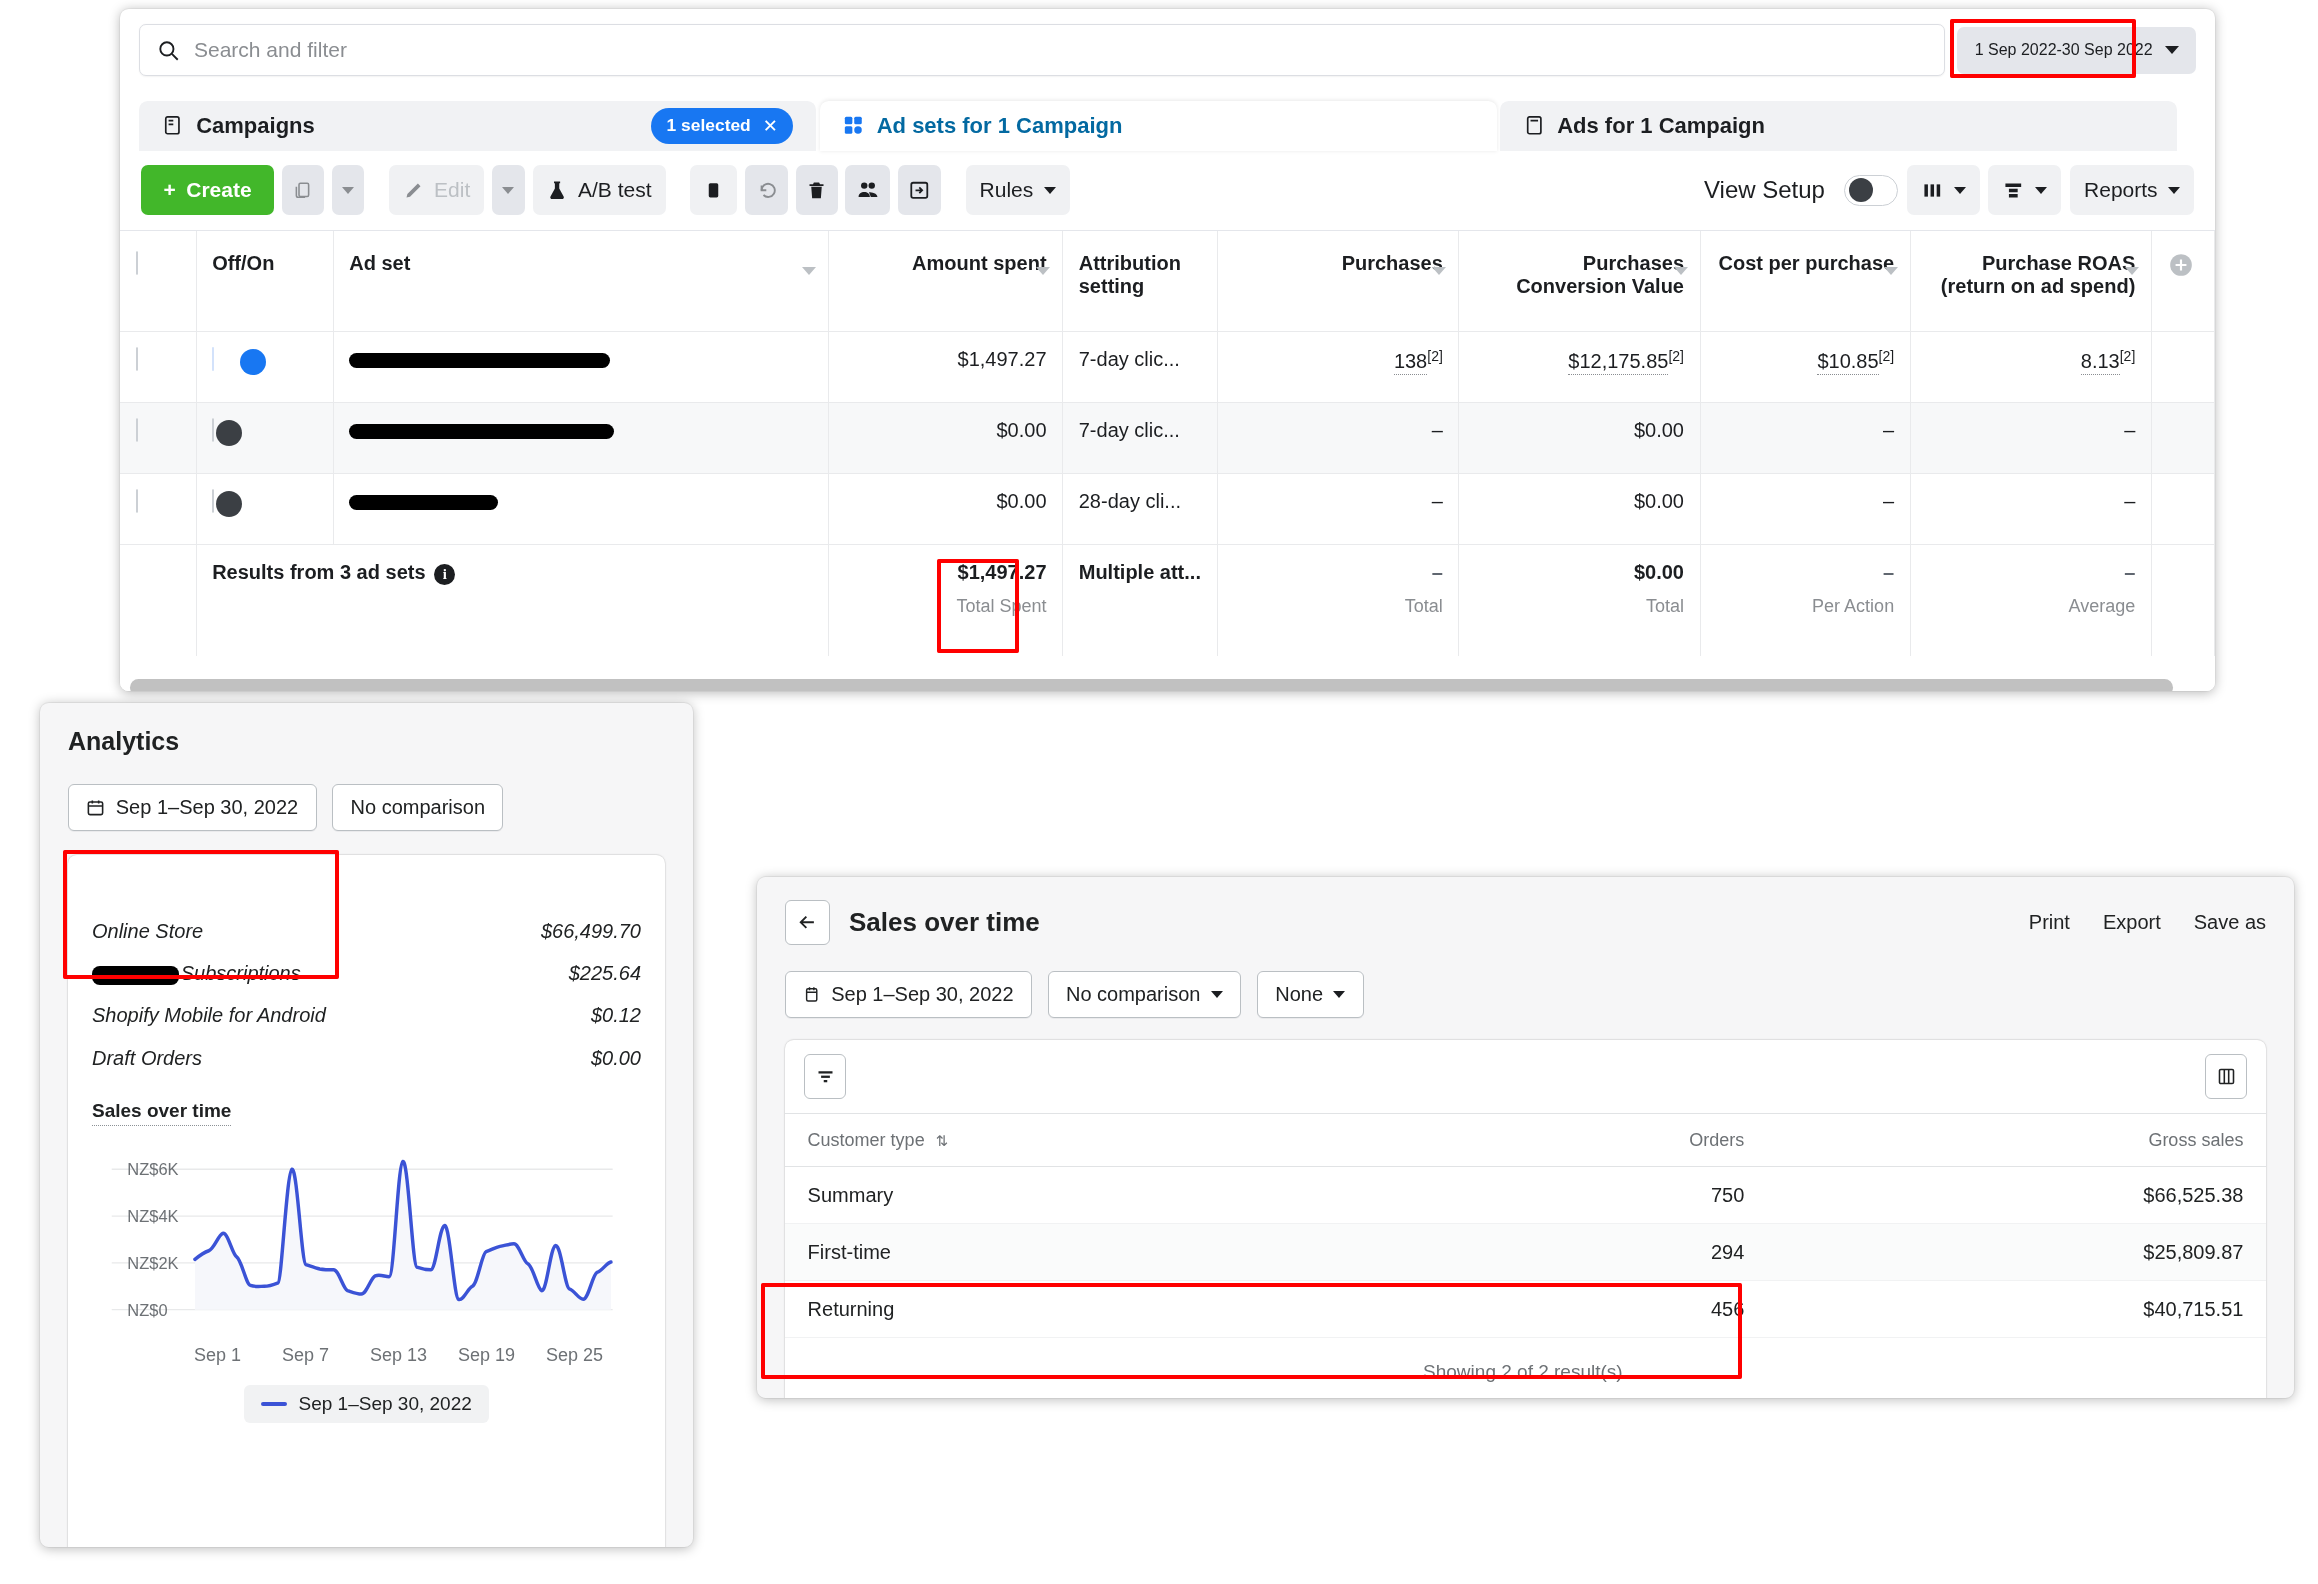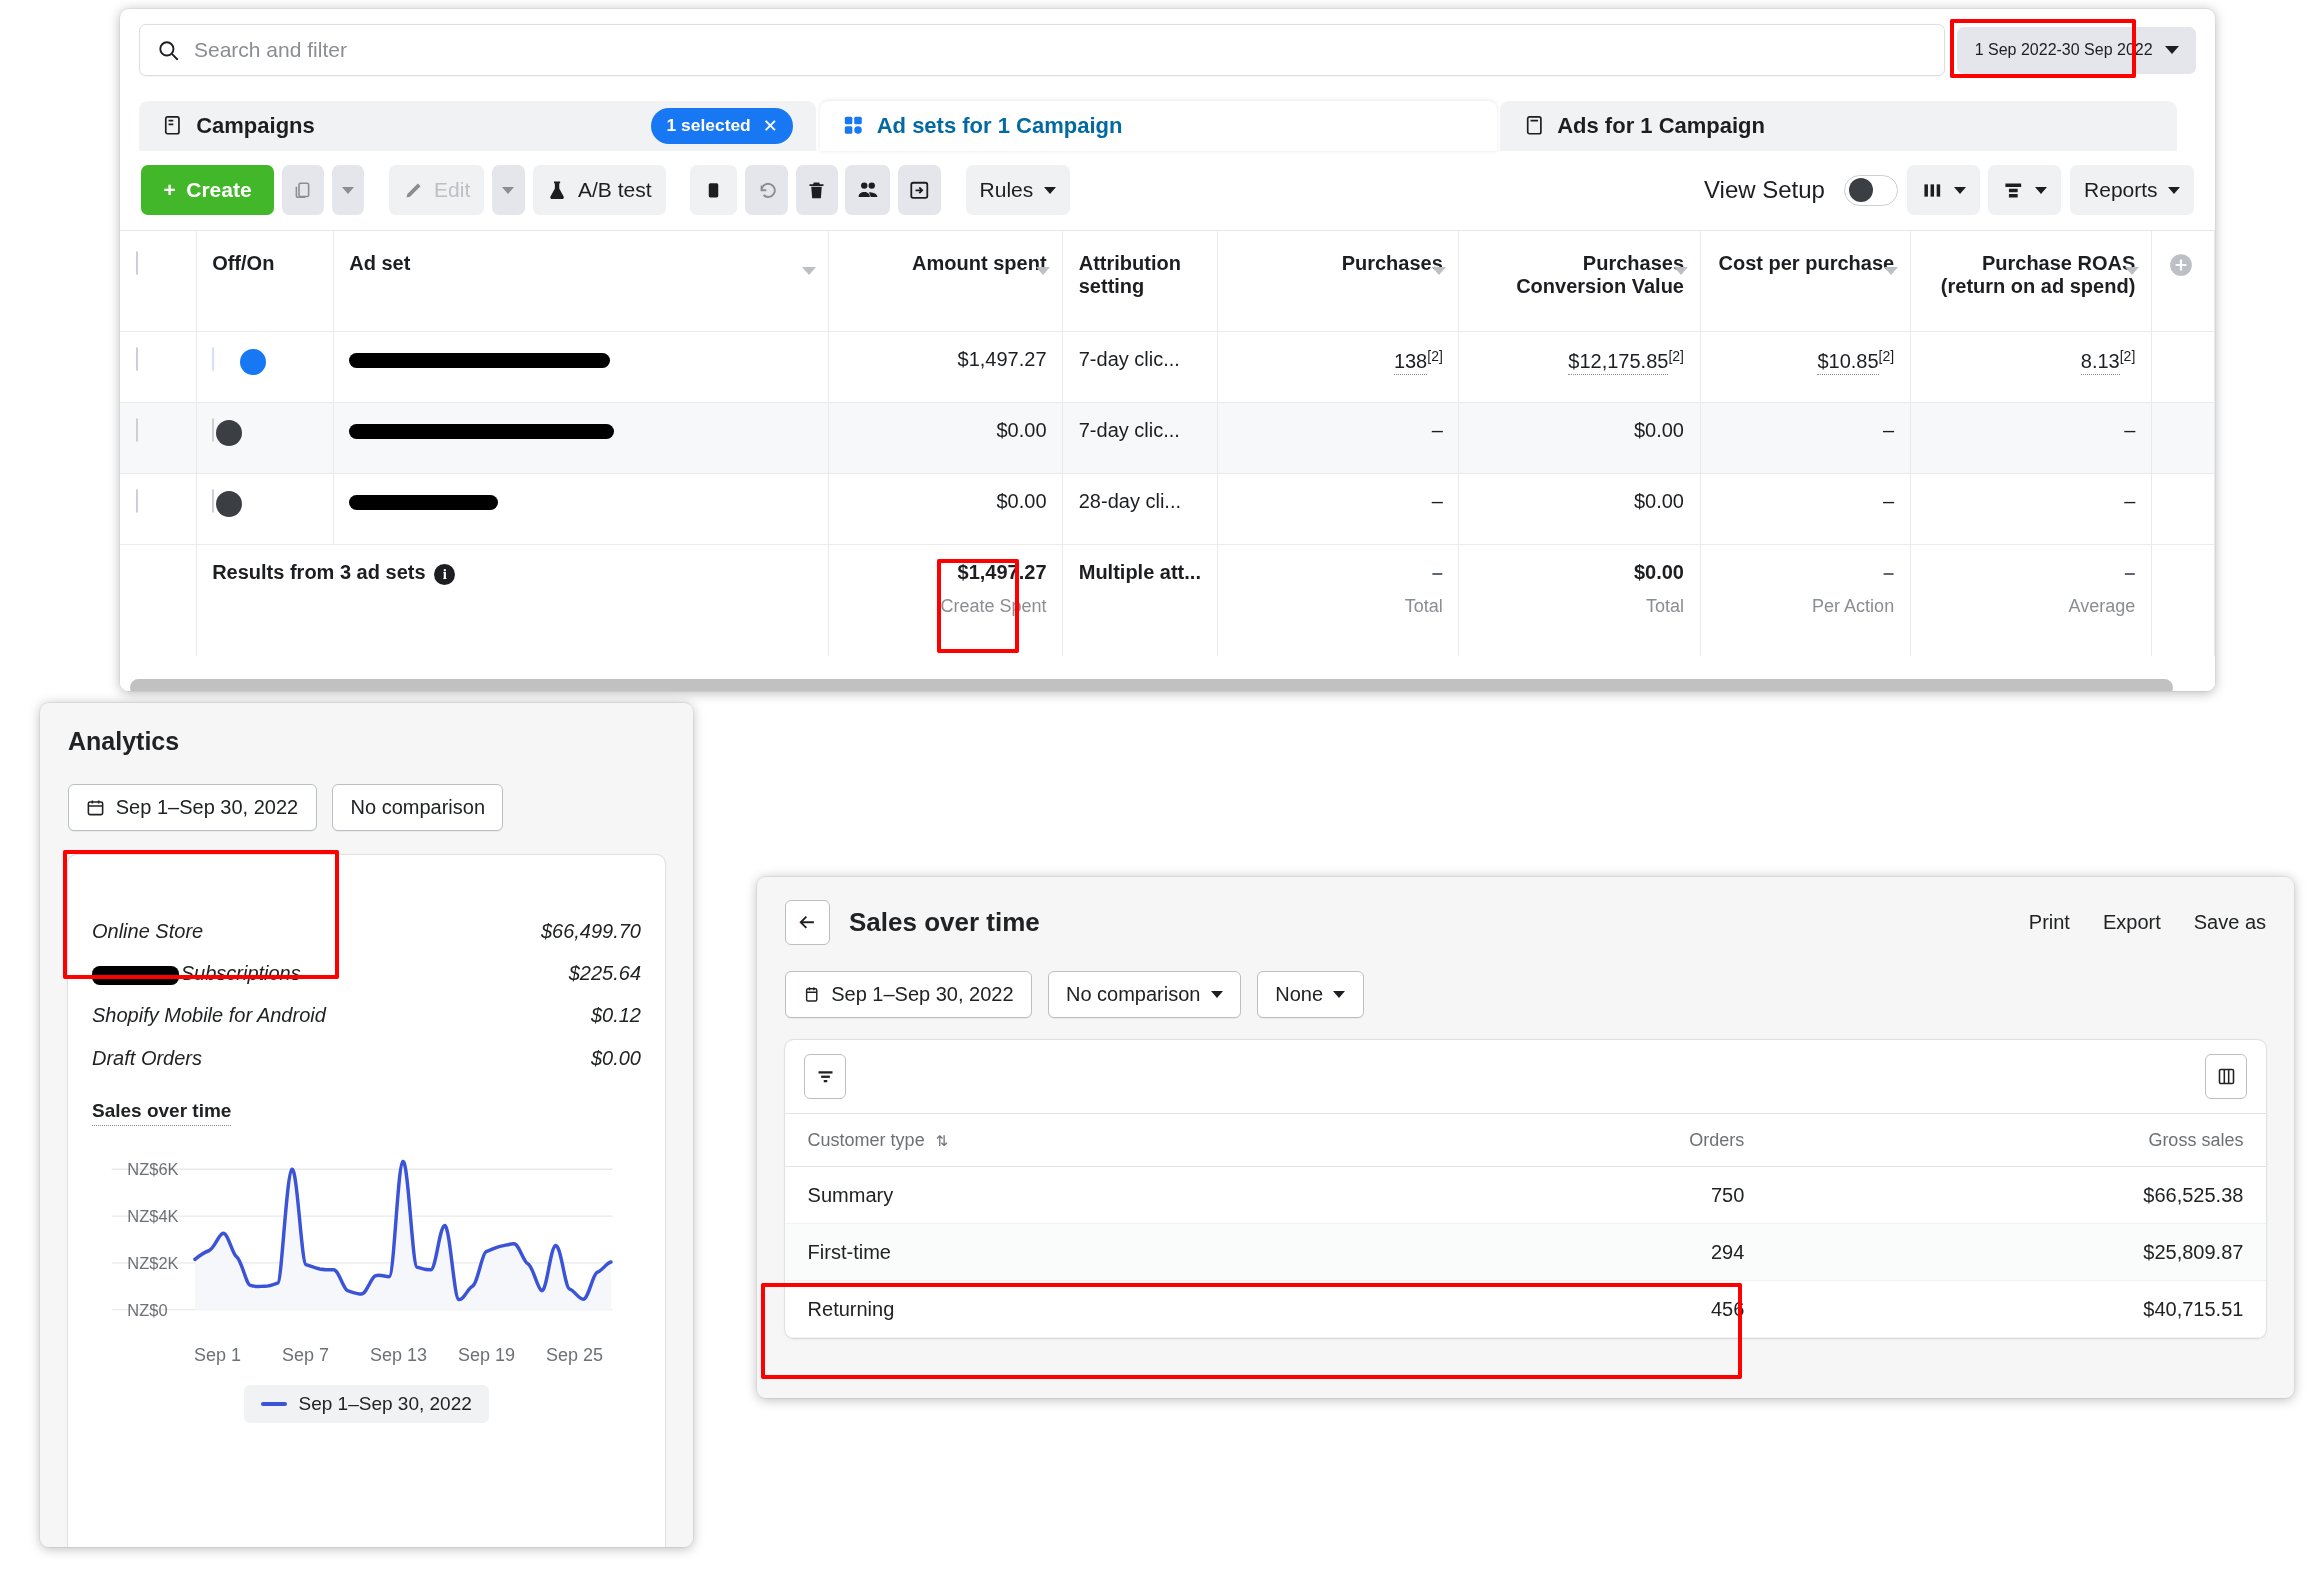--- a/index.html
+++ b/index.html
@@ -484,21 +484,21 @@
           <td class="num dash">–</td>
           <td></td>
         </tr>
         <tr class="sumrow">
           <td></td>
           <td colspan="2">
             <span>Results from 3 ad sets</span><span class="infoi">i</span>
           </td>
           <td class="num">
             <span>$1,497.27</span>
-            <span class="sublabel">Create Spent</span>
+            <span class="sublabel">Total Spent</span>
           </td>
           <td>Multiple att...</td>
           <td class="num">
             <span class="dash">–</span>
             <span class="sublabel">Total</span>
           </td>
           <td class="num">
             <span>$0.00</span>
             <span class="sublabel">Total</span>
           </td>
@@ -669,19 +669,20 @@
             <td>294</td>
             <td>$25,809.87</td>
           </tr>
           <tr>
             <td>Returning</td>
             <td>456</td>
             <td>$40,715.51</td>
           </tr>
         </tbody>
       </table>
+      <div class="showing">Showing 2 of 2 result(s).</div>
     </div>
 
     <div class="redbox" style="left:3.5px; top:406px; width:981px; height:96px;"></div>
   </div>
 
 </div>
 
 
 </body></html>

